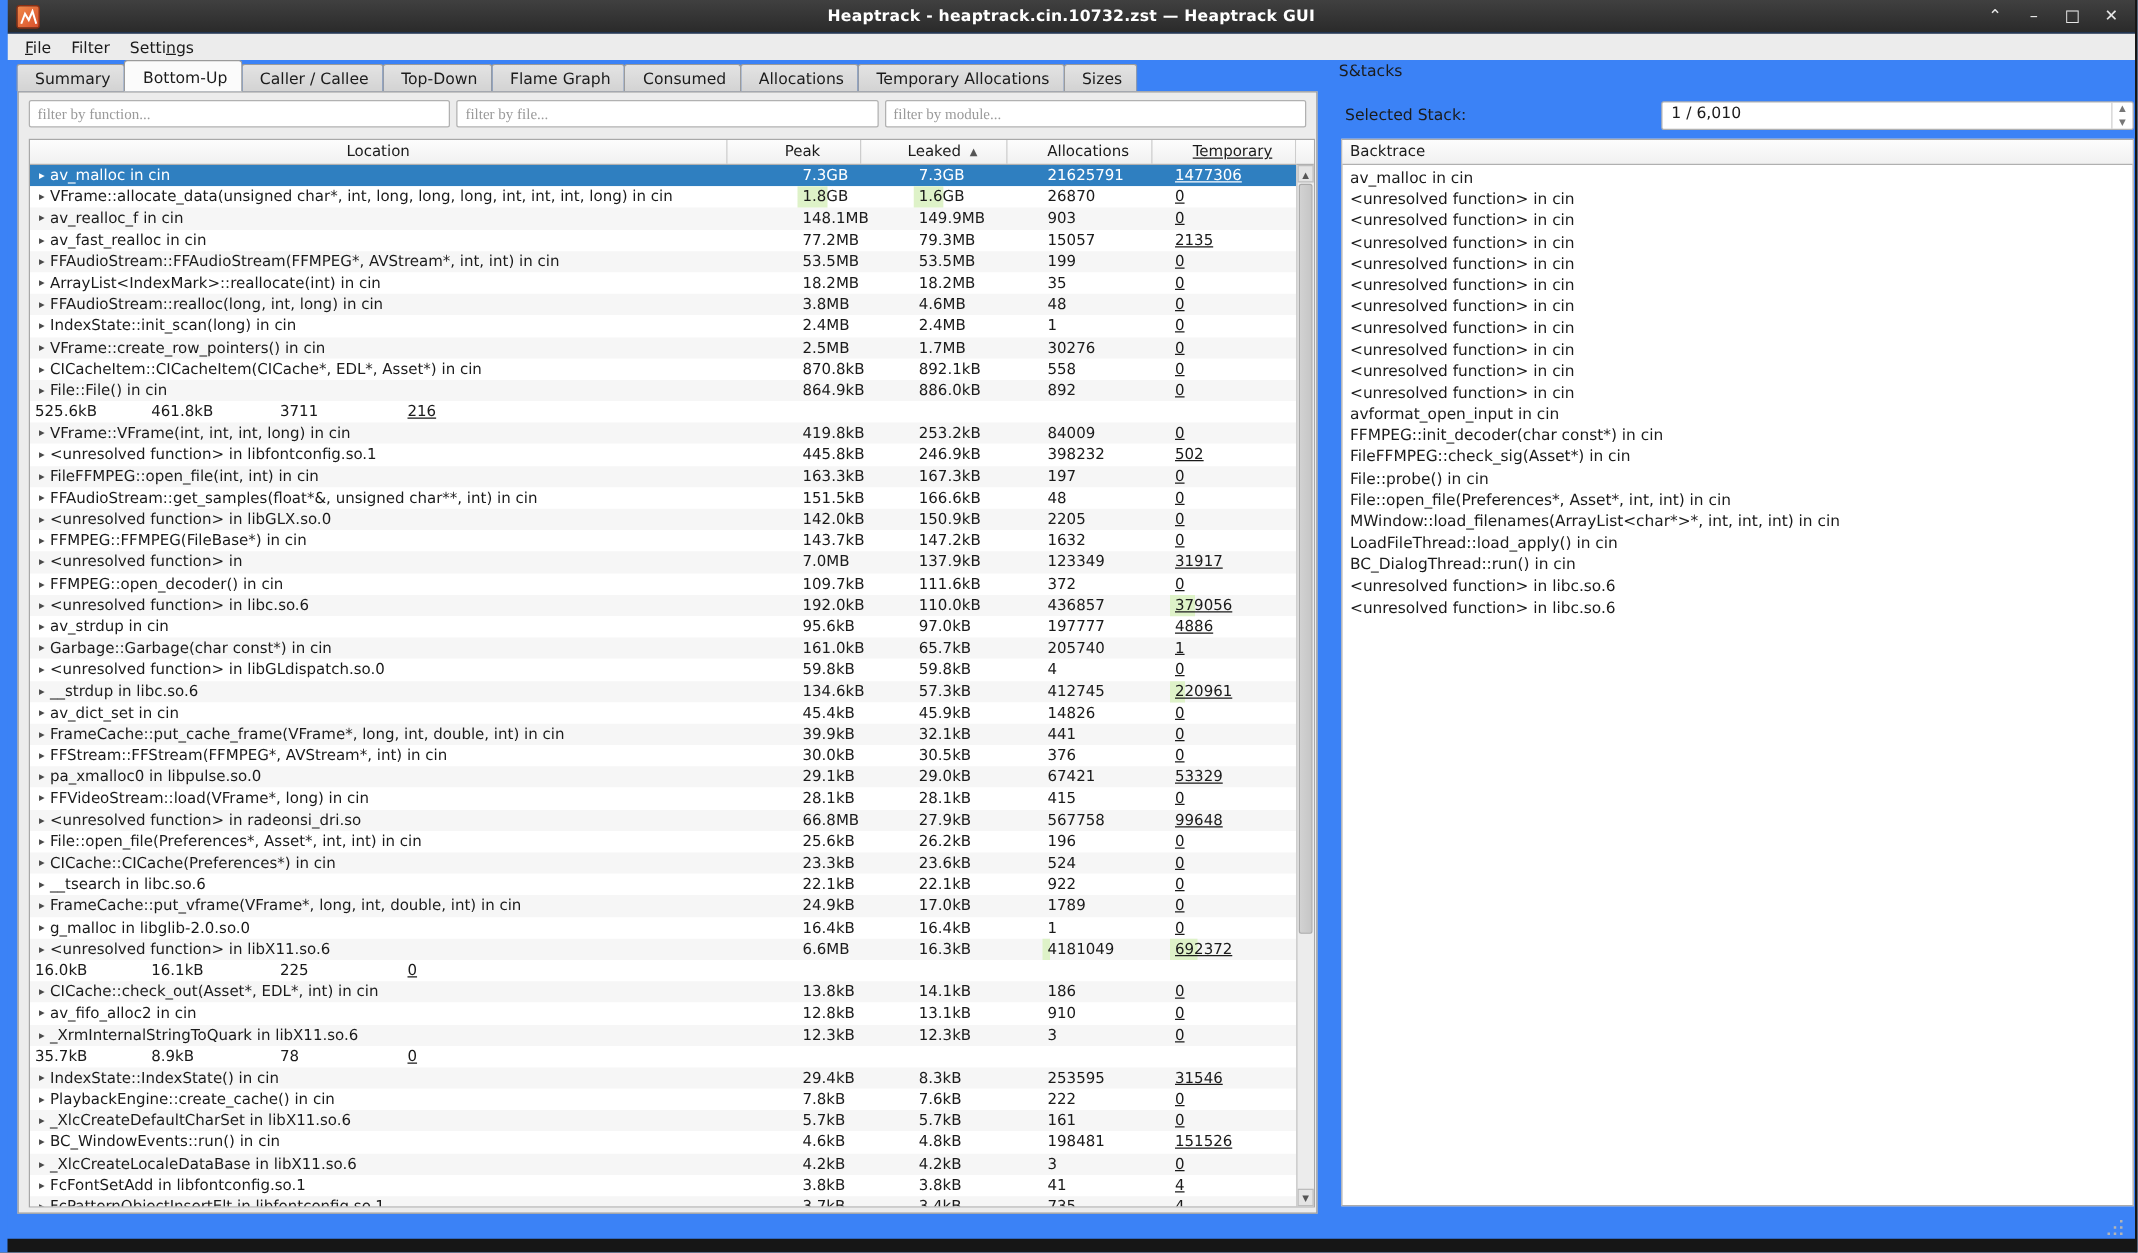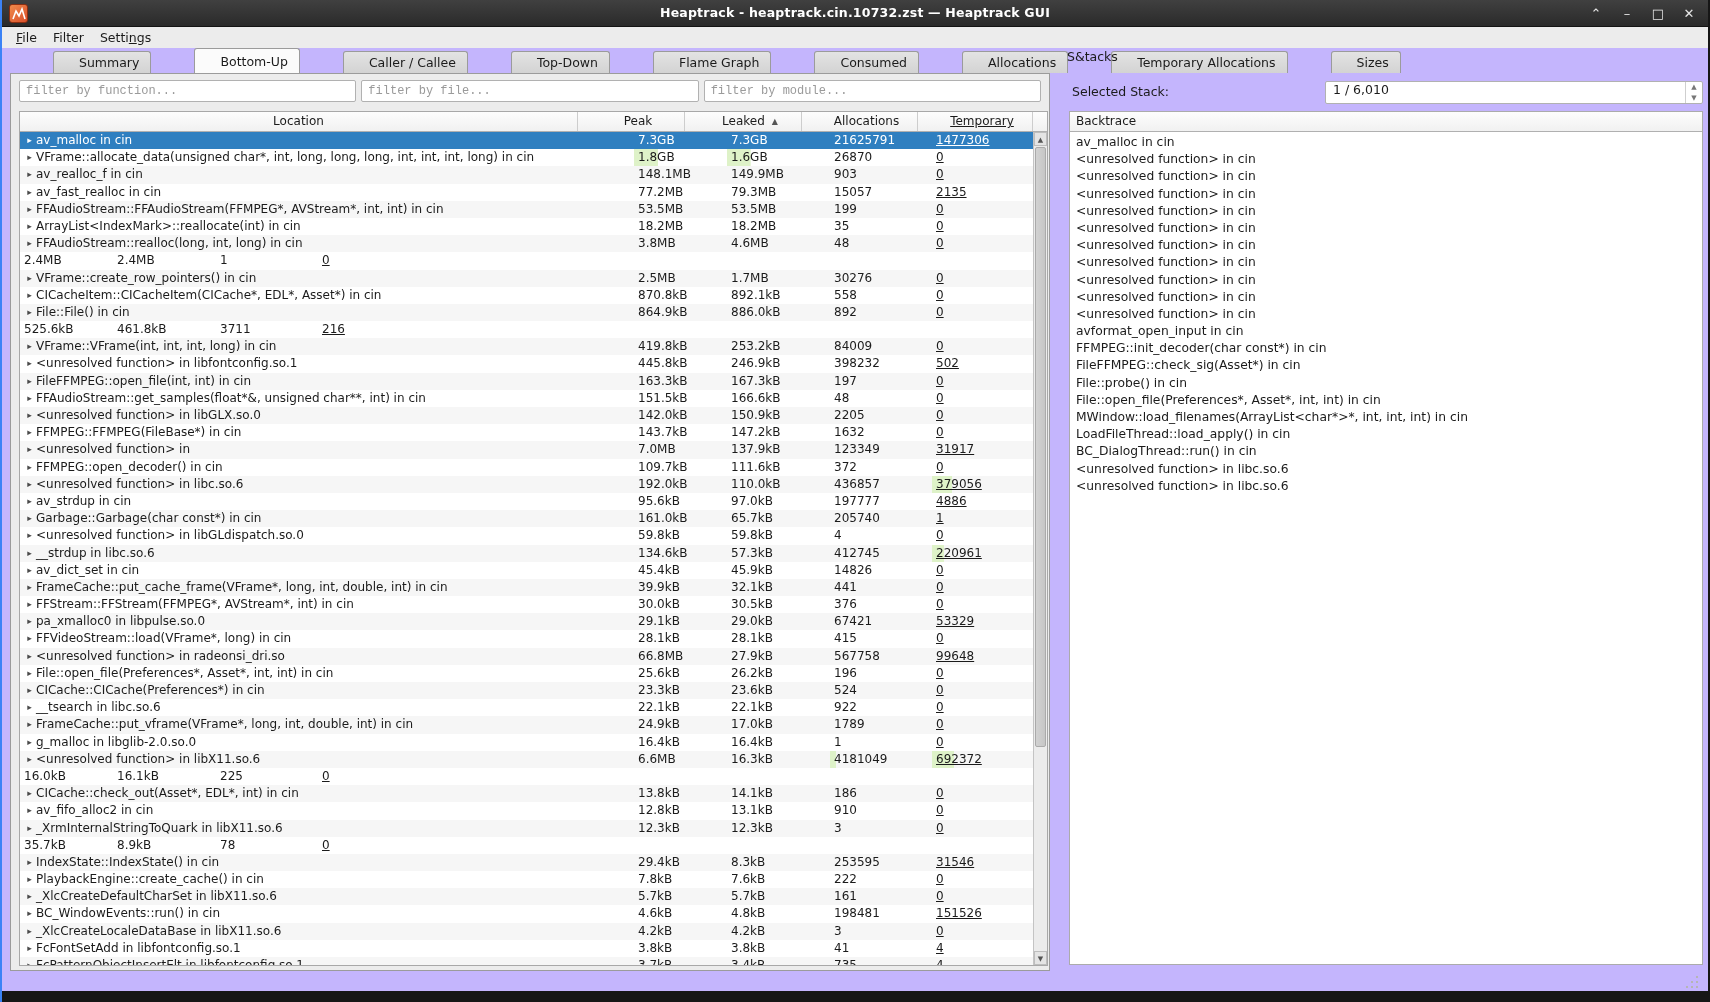--- a/index.html
+++ b/index.html
@@ -1,22 +1,22 @@
 <!DOCTYPE html>
 <html><head>
 <meta charset="utf-8">
 <style>
   * { margin:0; padding:0; box-sizing:border-box; }
   html,body { background:#555; }
   body { font-family:"DejaVu Sans", sans-serif; }
 
   #window {
     position:relative; width:1710px; height:1002px;
-    background:#c4b5fd; overflow:hidden;
-    border-left:2px solid #3b82f6; border-right:2px solid #161616;
+    background:#3b82f6; overflow:hidden;
+    border-left:6px solid #3b82f6; border-right:2px solid #161616;
   }
 
   
   .titlebar {
     position:absolute; left:0; top:0; right:0; height:27px;
     background:linear-gradient(#404040,#2a2a2a);
     border-bottom:1px solid #141414;
   }
   .titlebar .title {
     position:absolute; left:0; right:0; top:5px; text-align:center;
@@ -39,40 +39,39 @@
   }
   .menuitem { padding:2px 8px; }
   .menuitem u { text-decoration:underline; }
 
   
   .tabbar {
     position:absolute; left:0; top:48px; right:0; height:25px;
     padding-left:7px; display:flex; align-items:flex-end; font-size:12.5px; color:#1b1b1b;
   }
   .tab {
-    height:22px; padding:3px 11px 0 25px; margin-right:-1px;
+    height:22px; padding:3px 11px 0 14px; margin-right:-1px;
     background:linear-gradient(#e3e3e3,#d3d3d3);
     border:1px solid #9b9b9b; border-bottom:none;
     border-top-left-radius:3px; border-top-right-radius:3px;
     white-space:nowrap;
-    margin-left:44px;
   }
   .tab.active {
     height:25px; padding-top:5px; background:#fbfbfb; position:relative; z-index:3;
   }
 
   
   .pane {
     position:absolute; left:8px; top:73px; width:1040px; height:898px;
     border:1px solid #9b9b9b; background:#ececec; z-index:2;
   }
   .filters { position:absolute; left:8px; right:8px; top:6px; height:22px; display:flex; gap:5px; }
   .filter-input {
     flex:1; height:22px; background:#ffffff; border:1px solid #b1b1b1; border-radius:2px;
-    font-family:Liberation Mono, monospace; font-size:12px; color:#222; padding:0 6px;
+    font-family:Liberation Serif, serif; font-size:12px; color:#222; padding:0 6px;
   }
   .filter-input::placeholder { color:#9a9a9a; }
 
   
   .table {
     position:absolute; left:8px; top:37px; width:1029px; height:855px;
     background:#ffffff; border:1px solid #a8a8a8;
   }
   .thead { position:absolute; left:0; top:0; right:14px; height:20px; display:flex;
     background:linear-gradient(#fdfdfd,#f1f1f1); border-bottom:1px solid #b0b0b0;gap:14px; }
@@ -227,20 +226,21 @@
             <div class="cell num c-temp">0</div>
           </div>
           <div class="trow">
             <div class="cell loc"><span class="arrow">▸</span>FFAudioStream::realloc(long, int, long) in cin</div>
             <div class="cell num c-peak">3.8MB</div>
             <div class="cell num c-leaked">4.6MB</div>
             <div class="cell num c-alloc">48</div>
             <div class="cell num c-temp">0</div>
           </div>
           <div class="trow">
+            <div class="cell loc"><span class="arrow">▸</span>IndexState::init_scan(long) in cin</div>
             <div class="cell num c-peak">2.4MB</div>
             <div class="cell num c-leaked">2.4MB</div>
             <div class="cell num c-alloc">1</div>
             <div class="cell num c-temp">0</div>
           </div>
           <div class="trow">
             <div class="cell loc"><span class="arrow">▸</span>VFrame::create_row_pointers() in cin</div>
             <div class="cell num c-peak">2.5MB</div>
             <div class="cell num c-leaked">1.7MB</div>
             <div class="cell num c-alloc">30276</div>

